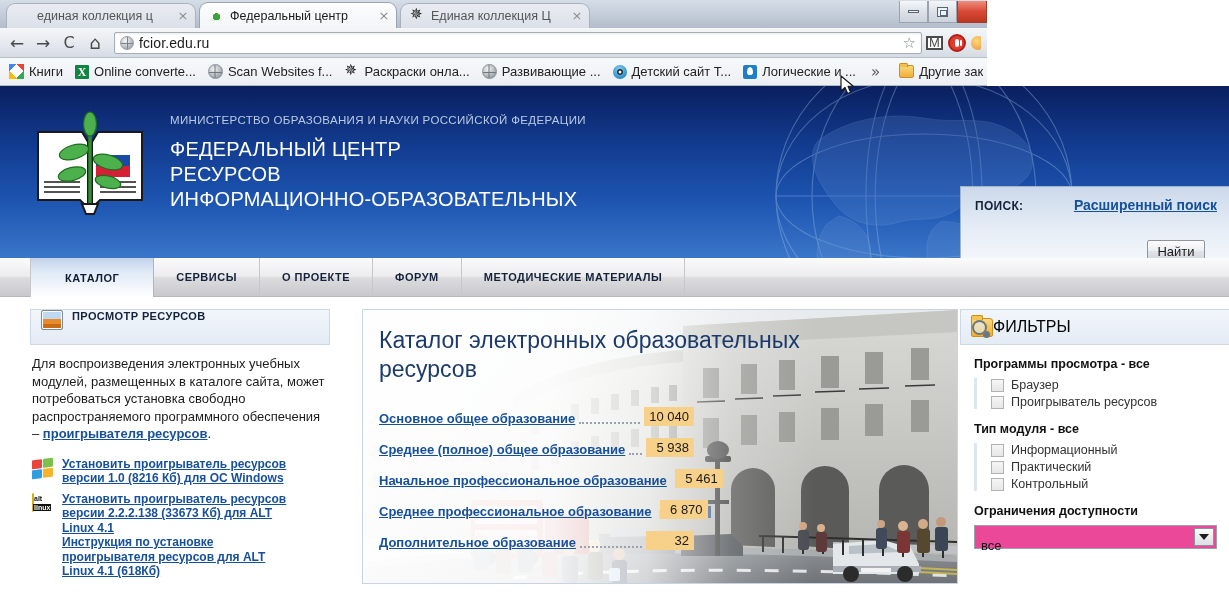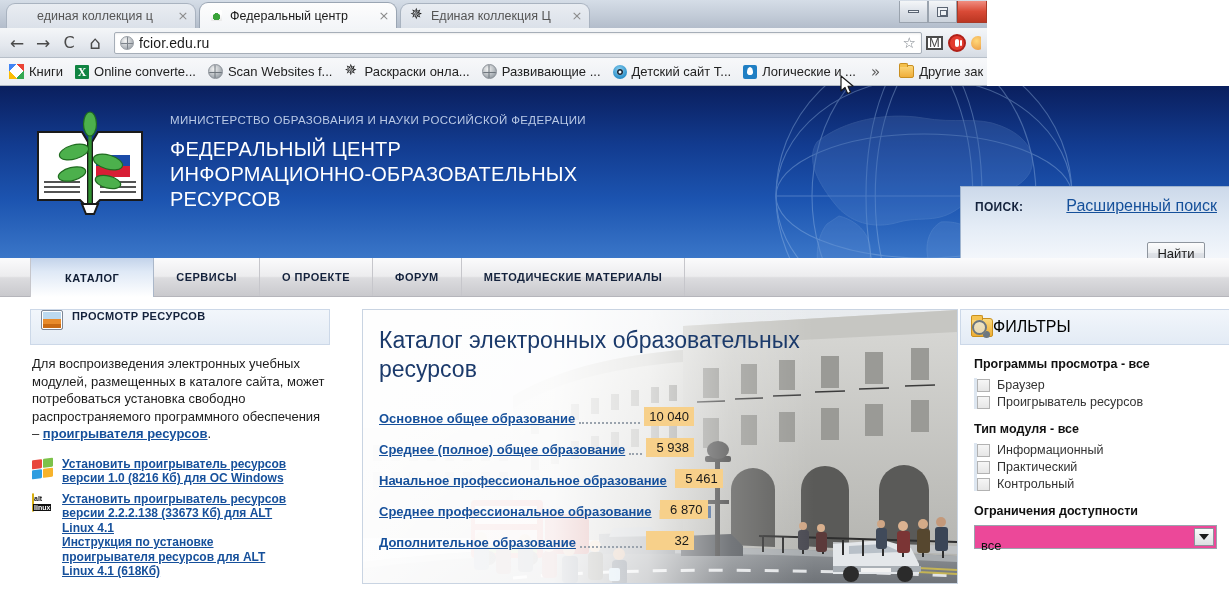--- a/index.html
+++ b/index.html
@@ -350,21 +350,21 @@
     padding: 10px 12px 0 14px;
     z-index: 12;
   }
   .search-row1 { display: flex; align-items: baseline; }
   .search-label {
     font-size: 12px; font-weight: bold; color: #14223c;
     letter-spacing: .3px;
   }
   .adv-search {
     margin-left: auto;
-    font-size: 16px; font-weight: normal;
+    font-size: 14px; font-weight: bold;
     color: #15509a; text-decoration: underline;
   }
   .search-row2 { display: flex; align-items: center; margin-top: 7px; }
   .search-input {
     width: 160px; height: 22px;
     border: 1px solid #d8a02f;
     background: #fff;
     font-size: 13px; color: #111;
     padding: 0 5px;
     font-family: "Liberation Sans", sans-serif;
@@ -571,21 +571,21 @@
     content: ""; position: absolute; left: 0px; top: 1px;
     width: 11px; height: 11px; border-radius: 50%;
     border: 2px solid #6d7780; background: rgba(230,240,250,.6);
     box-shadow: 7px 7px 0 -4px #6d7780;
   }
   .filters-body { padding: 12px 0 0 14px; }
   .f-group-title {
     font-size: 12.5px; font-weight: bold; color: #111;
     margin-bottom: 7px;
   }
-  .f-items { border-left: 3px solid #dde6f0; margin-bottom: 13px; }
+  .f-items { border-left: 3px solid #dde6f0; padding-left: 14px; margin-bottom: 13px; }
   .f-item { display: flex; align-items: center; margin-bottom: 3px; }
   .f-check {
     width: 13px; height: 13px;
     background: linear-gradient(to bottom, #f6f6f6, #e6e6e6);
     border: 1px solid #b2b2b2;
     margin-right: 7px; flex: 0 0 13px;
   }
   .f-label { font-size: 12.5px; color: #333; }
   .f-select-wrap { margin-top: 2px; width: 243px; position: relative; }
   .f-select {
@@ -775,22 +775,22 @@
           <ellipse cx="78" cy="78" rx="13" ry="6" fill="#4cb04c" stroke="#1f6b1f" stroke-width="1.2" transform="rotate(14 78 78)"></ellipse>
 
           <path d="M52 100 L68 100 L64 110 L56 110 Z" fill="#ffffff" stroke="#1a1a1a" stroke-width="2"></path>
         </svg>
       </div>
 
       <div class="hdr-text">
         <div class="hdr-ministry">МИНИСТЕРСТВО ОБРАЗОВАНИЯ И НАУКИ РОССИЙСКОЙ ФЕДЕРАЦИИ</div>
         <div class="hdr-title">
           <div>ФЕДЕРАЛЬНЫЙ ЦЕНТР</div>
+          <div>РЕСУРСОВ</div>
           <div>ИНФОРМАЦИОННО-ОБРАЗОВАТЕЛЬНЫХ</div>
-          <div>РЕСУРСОВ</div>
         </div>
       </div>
 
       <div class="search-panel">
         <div class="search-row1">
           <span class="search-label">ПОИСК:</span>
           <a class="adv-search" href="#">Расширенный поиск</a>
         </div>
         <div class="search-row2">
           <input class="search-input" type="text" value="Тургенев" style="">

